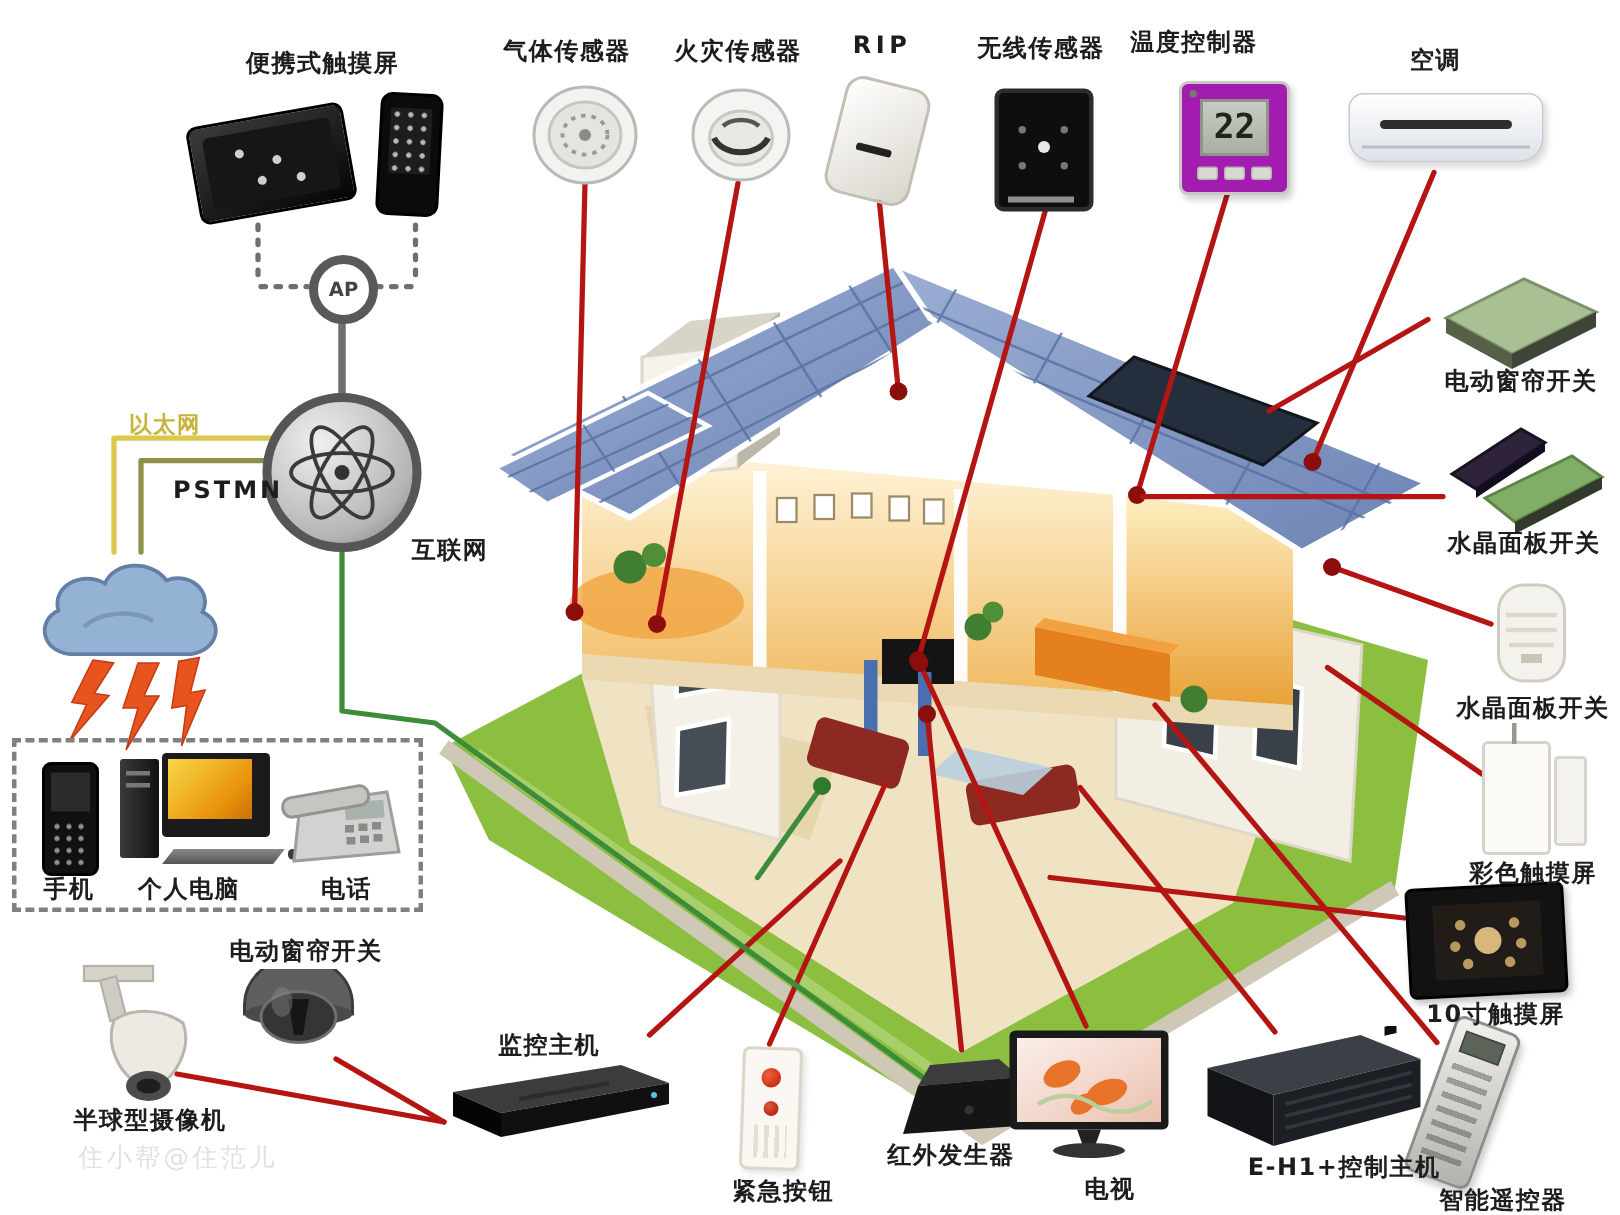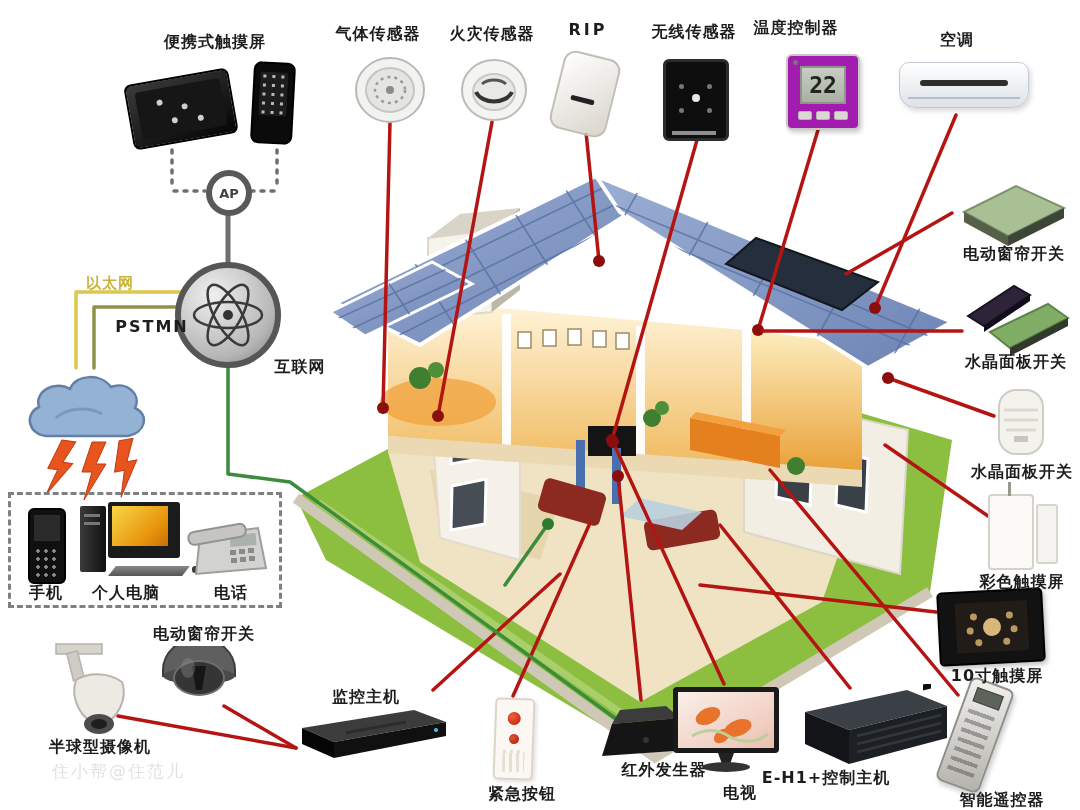--- a/index.html
+++ b/index.html
@@ -503,23 +503,23 @@
   <div class="label" style="left:694px;top:22px">无线传感器</div>
   <div class="label" style="left:796px;top:18px">温度控制器</div>
   <div class="label" style="left:957px;top:30px">空调</div>
 
   <div class="label" style="left:1014px;top:244px">电动窗帘开关</div>
   <div class="label" style="left:1016px;top:352px">水晶面板开关</div>
   <div class="label" style="left:1022px;top:462px">水晶面板开关</div>
   <div class="label" style="left:1022px;top:572px">彩色触摸屏</div>
   <div class="label" style="left:997px;top:666px">10寸触摸屏</div>
   <div class="label" style="left:1002px;top:790px">智能遥控器</div>
-  <div class="label" style="left:826px;top:768px">E-H1+控制主机</div>
+  <div class="label" style="left:896px;top:768px">E-H1+控制主机</div>
   <div class="label" style="left:740px;top:783px">电视</div>
-  <div class="label" style="left:664px;top:760px">红外发生器</div>
+  <div class="label" style="left:634px;top:760px">红外发生器</div>
   <div class="label" style="left:522px;top:784px">紧急按钮</div>
   <div class="label" style="left:366px;top:687px">监控主机</div>
   <div class="label" style="left:204px;top:624px">电动窗帘开关</div>
   <div class="label" style="left:100px;top:737px">半球型摄像机</div>
 
   <div class="label" style="left:46px;top:583px">手机</div>
   <div class="label" style="left:126px;top:583px">个人电脑</div>
   <div class="label" style="left:231px;top:583px">电话</div>
 
   <div class="label small" style="left:110px;top:274px;color:#c8b43a">以太网</div>

